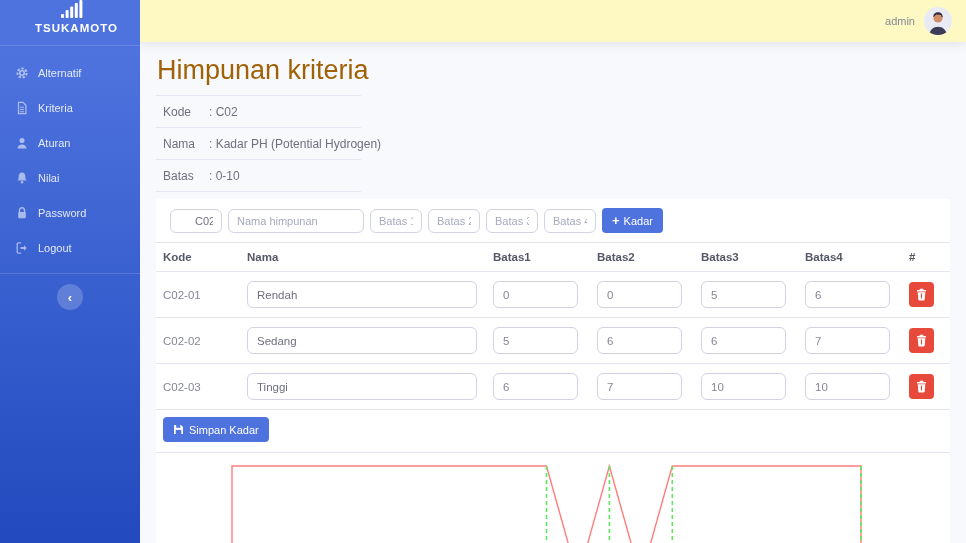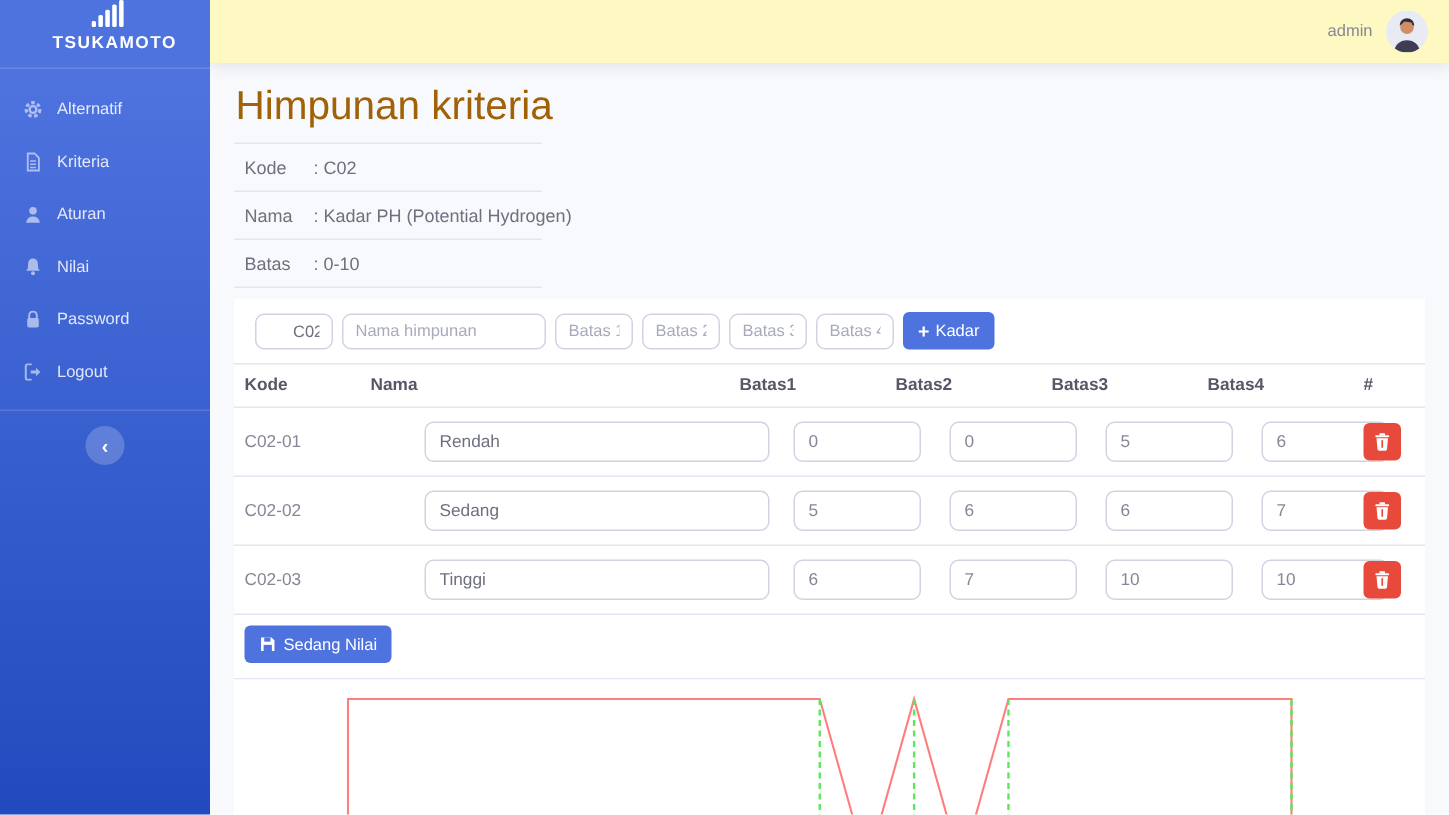--- a/index.html
+++ b/index.html
@@ -50,21 +50,21 @@
     font-size:11px; height:25px; padding:0 10px; cursor:pointer; display:inline-flex;
     align-items:center; font-family:"Liberation Sans","DejaVu Sans",sans-serif; }
   .btn-primary .plus { font-size:13px; font-weight:bold; margin-right:4px; line-height:1; }
 
   table.sets { width:100%; border-collapse:collapse; table-layout:fixed; }
   table.sets th { text-align:left; font-size:11.5px; color:#565868; font-weight:bold;
     padding:8px 7px; border-bottom:1px solid #e3e6f0; }
   table.sets td { padding:9px 7px; border-bottom:1px solid #e3e6f0; font-size:11.5px;
     color:#858796; vertical-align:middle; }
   .cell-inp { border:1px solid #d1d3e2; border-radius:6px; height:27px; font-size:11.5px;
-    color:#858796; padding:0 9px; outline:none; font-family:"Liberation Sans","DejaVu Sans",sans-serif;margin-left:36px; }
+    color:#858796; padding:0 9px; outline:none; font-family:"Liberation Sans","DejaVu Sans",sans-serif; }
   .cell-inp.nama { width:230px; color:#6e707e; }
   .cell-inp.batas { width:85px; }
   .btn-trash { width:25px; height:25px; background:#e74a3b; border:none; border-radius:4px;
     cursor:pointer; display:inline-flex; align-items:center; justify-content:center; }
 
   .save-row { padding:7px 7px 10px; border-bottom:1px solid #e3e6f0; }
   .btn-save { gap:5px; }
 
   .chart-area { position:relative; height:116px; background:#fff; }
   .chart-area svg { display:block; }
@@ -289,21 +289,21 @@
         </tbody>
       </table>
 
       <div class="save-row">
         <button class="btn-primary btn-save">
           <svg width="11" height="11" viewBox="0 0 16 16">
             <path d="M1.5 1.5h10.2l2.8 2.8v10.2H1.5z" fill="#fff"></path>
             <rect x="4.6" y="1.5" width="6" height="4" fill="#4e73df"></rect>
             <rect x="4" y="8.6" width="8" height="6" fill="#4e73df"></rect>
           </svg>
-          <span>Sedang Nilai</span>
+          <span>Simpan Kadar</span>
         </button>
       </div>
 
       <div class="chart-area">
         <svg width="794" height="250" viewBox="0 0 794 250">
             <polyline points="76,237 76,13 390.5,13 453.4,237" fill="none" stroke="#ff7d7d" stroke-width="1.4"></polyline>
             <polyline points="390.5,237 453.4,13 516.3,237" fill="none" stroke="#ff7d7d" stroke-width="1.4"></polyline>
             <polyline points="453.4,237 516.3,13 705,13 705,237" fill="none" stroke="#ff7d7d" stroke-width="1.4"></polyline>
             <line x1="390.5" x2="390.5" y1="13" y2="237" stroke="#5ce75c" stroke-width="1.6" stroke-dasharray="4 3"></line>
             <line x1="453.4" x2="453.4" y1="13" y2="237" stroke="#5ce75c" stroke-width="1.6" stroke-dasharray="4 3"></line>

